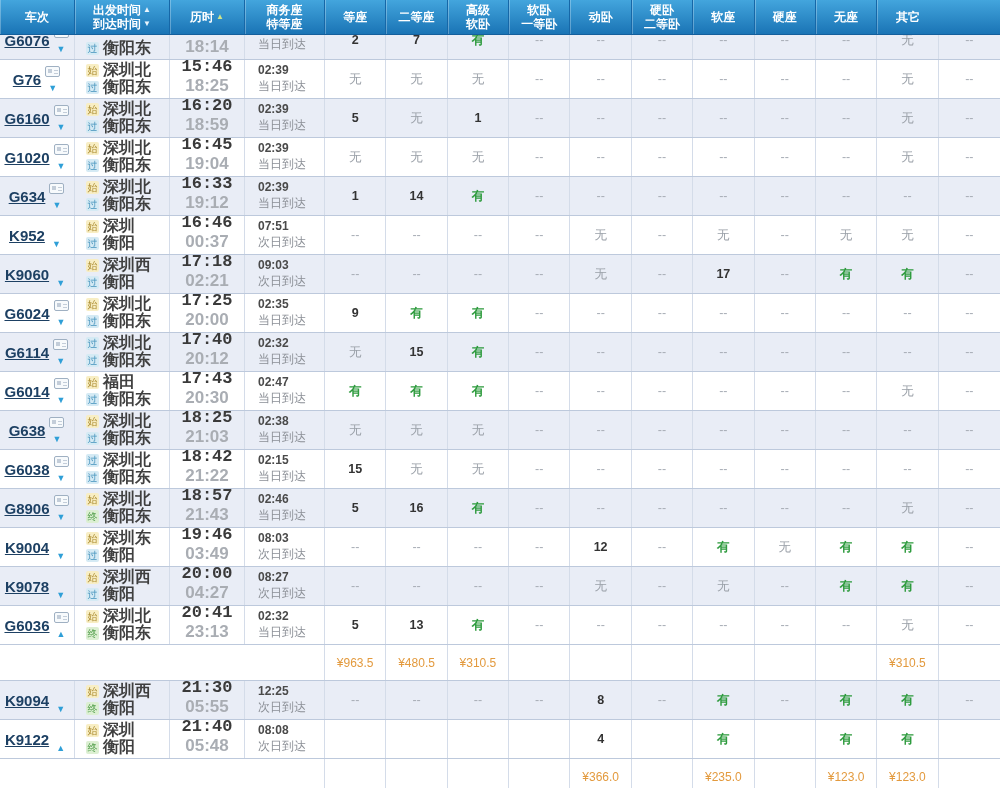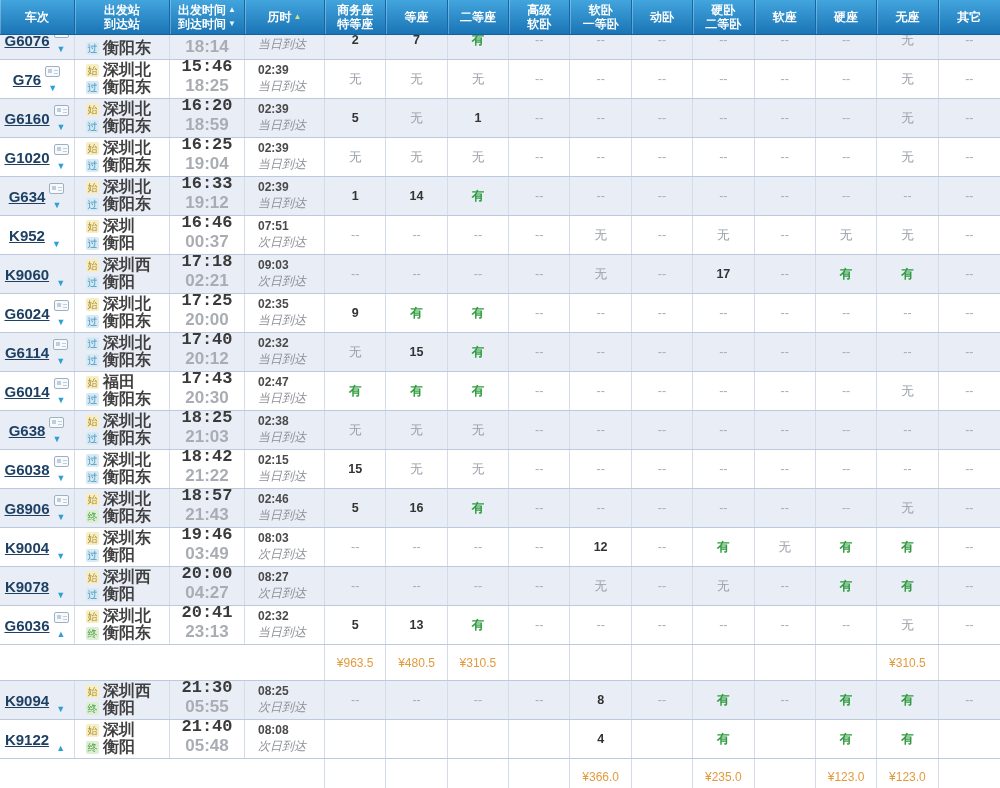--- a/index.html
+++ b/index.html
@@ -47,21 +47,21 @@
   .b-none{background:transparent;}
   .st-name{font-weight:bold;color:#3f3f3f;font-size:16px;}
   
   .c-time{display:flex;flex-direction:column;justify-content:flex-end;padding:2px 0;
           text-align:center;font-weight:bold;font-size:17px;}
   .time-dep{color:#3a3a3a;font-family:Liberation Mono, monospace;}
   .time-arr{color:#a9adb3;}
   
   .c-dur{padding:2px 0 2px 13px;display:flex;flex-direction:column;justify-content:space-around;font-size:12px;}
   .dur-val{font-weight:bold;color:#4a4a4a;}
-  .dur-day{color:#8b8f96;font-style:italic;}
+  .dur-day{color:#8b8f96;}
   
   .c-seat{display:flex;align-items:center;justify-content:center;font-size:12.5px;}
   .s-count{font-weight:bold;color:#333;}
   .s-avail{font-weight:bold;color:#2e9b3e;}
   .s-none{color:#9aa0a8;}
   .s-dash{color:#a7adb5;}
   .s-price{color:#e39a3e;font-size:12px;}
   
   .row.price{height:36px;background:#fff;}
   .c-merged{border-right:1px solid #d4dce9;}
@@ -71,28 +71,20 @@
 
 <div class="page">
   <div class="thead" id="thead">
       <div class="th">
         <div class="th-line">
           <span>车次</span>
         </div>
       </div>
       <div class="th">
         <div class="th-line">
-          <span>出发站</span>
-        </div>
-        <div class="th-line">
-          <span>到达站</span>
-        </div>
-      </div>
-      <div class="th">
-        <div class="th-line">
           <span>出发时间</span>
           <span class="arr arr-up">▲</span>
         </div>
         <div class="th-line">
           <span>到达时间</span>
           <span class="arr arr-down">▼</span>
         </div>
       </div>
       <div class="th">
         <div class="th-line">
@@ -295,21 +287,21 @@
           <div class="st-line">
             <span class="badge b-start">始</span>
             <span class="st-name">深圳北</span>
           </div>
           <div class="st-line">
             <span class="badge b-pass">过</span>
             <span class="st-name">衡阳东</span>
           </div>
         </div>
         <div class="cell c-time">
-          <div class="time-dep">16:25</div>
+          <div class="time-dep">16:45</div>
           <div class="time-arr">19:04</div>
         </div>
         <div class="cell c-dur">
           <div class="dur-val">02:39</div>
           <div class="dur-day">当日到达</div>
         </div>
         <div class="cell c-seat s-none">无</div>
         <div class="cell c-seat s-none">无</div>
         <div class="cell c-seat s-none">无</div>
         <div class="cell c-seat s-dash">--</div>
@@ -802,21 +794,21 @@
           <div class="st-line">
             <span class="badge b-end">终</span>
             <span class="st-name">衡阳</span>
           </div>
         </div>
         <div class="cell c-time">
           <div class="time-dep">21:30</div>
           <div class="time-arr">05:55</div>
         </div>
         <div class="cell c-dur">
-          <div class="dur-val">08:25</div>
+          <div class="dur-val">12:25</div>
           <div class="dur-day">次日到达</div>
         </div>
         <div class="cell c-seat s-dash">--</div>
         <div class="cell c-seat s-dash">--</div>
         <div class="cell c-seat s-dash">--</div>
         <div class="cell c-seat s-dash">--</div>
         <div class="cell c-seat s-count">8</div>
         <div class="cell c-seat s-dash">--</div>
         <div class="cell c-seat s-avail">有</div>
         <div class="cell c-seat s-dash">--</div>

